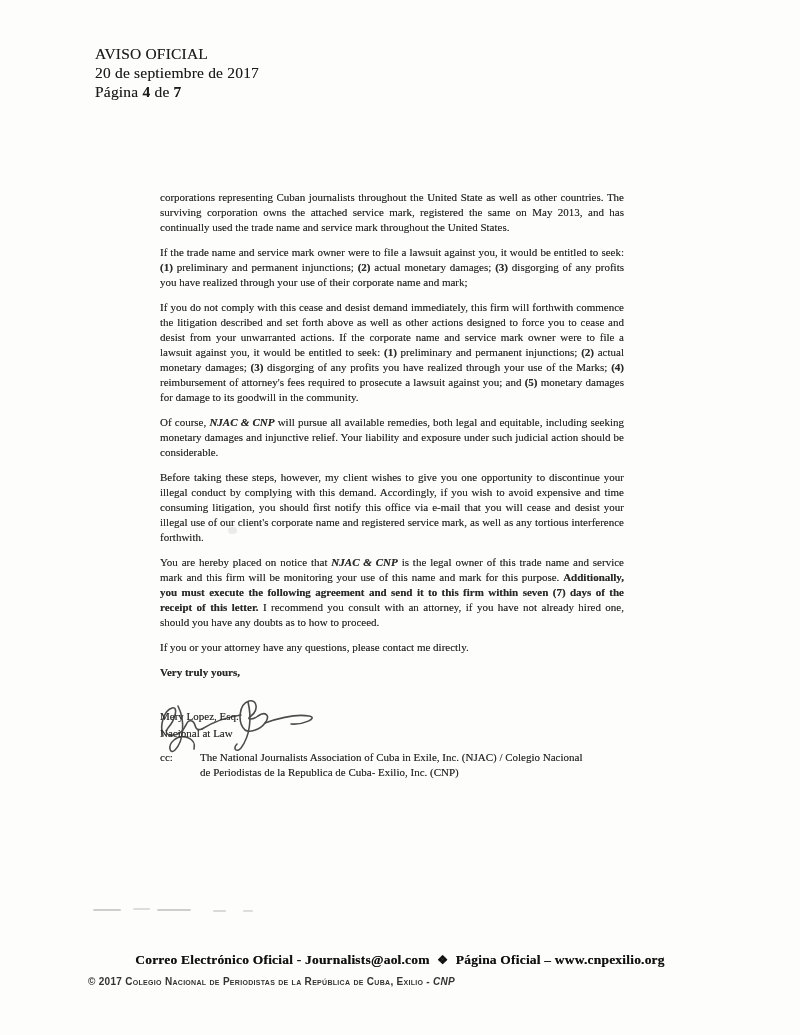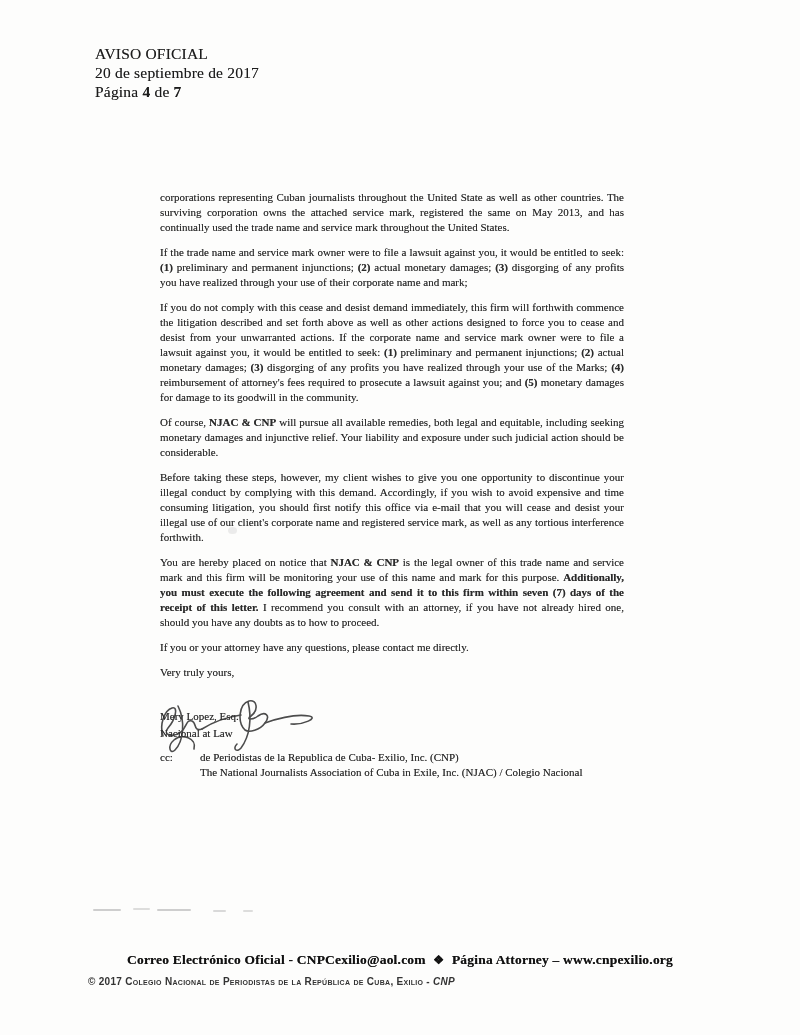--- a/index.html
+++ b/index.html
@@ -21,22 +21,22 @@
   }
   
   .body-col{
     position:absolute;left:160px;top:190px;width:464px;
     font-size:11px;line-height:15px;
     text-align:justify;
     text-shadow:0 0 .4px rgba(0,0,0,.5);
   }
   .body-col p{margin:0 0 10px 0;}
   .seg-bold{font-weight:bold;}
-  .seg-bolditalic{font-weight:bold;}
-  .closing{margin-top:0;}
+  .seg-bolditalic{font-weight:bold;font-style:italic;}
+  .closing{margin-top:0;font-weight:bold;}
   .signer-name{margin-top:29px;}
   .signer-title{margin-top:2px;}
   .initials{margin-top:19px;}
   .cc-row{display:flex;margin-top:9px;text-align:left;}
   .cc-label{width:40px;flex:0 0 40px;}
   .cc-lines{flex:1;}
   
   .signature{
     position:absolute;left:153px;top:694px;width:185px;height:64px;
     pointer-events:none;
@@ -89,22 +89,22 @@
     <p><span>You are hereby placed on notice that </span><span class="seg-bolditalic">NJAC &amp; CNP</span><span> is the legal owner of this trade name and service mark and this firm will be monitoring your use of this name and mark for this purpose. </span><span class="seg-bold">Additionally, you must execute the following agreement and send it to this firm within seven (7) days of the receipt of this letter.</span><span> I recommend you consult with an attorney, if you have not already hired one, should you have any doubts as to how to proceed.</span></p>
     <p><span>If you or your attorney have any questions, please contact me directly.</span></p>
 
     <div class="closing">Very truly yours,</div>
     <div class="signer-name">Mery Lopez, Esq.</div>
     <div class="signer-title">Nacional at Law</div>
 
     <div class="cc-row">
       <div class="cc-label">cc:</div>
       <div class="cc-lines">
+        <div>The National Journalists Association of Cuba in Exile, Inc. (NJAC) / Colegio Nacional</div>
         <div>de Periodistas de la Republica de Cuba- Exilio, Inc. (CNP)</div>
-        <div>The National Journalists Association of Cuba in Exile, Inc. (NJAC) / Colegio Nacional</div>
       </div>
     </div>
   </div>
 
   <div class="signature">
     <svg viewBox="0 0 185 64" fill="none" xmlns="http://www.w3.org/2000/svg">
       <g stroke="#2e2e2e" stroke-width="1.6" stroke-linecap="round" opacity="0.85">
         <path d="M10 42 C6 30 12 16 19 14 C26 12 22 26 15 34 C9 41 20 44 28 38 C34 33 33 25 39 27 C44 29 40 38 49 35"></path>
         <path d="M25 12 C33 28 30 48 22 56 C17 61 14 52 21 46 C29 39 44 44 41 55"></path>
         <path d="M49 35 C60 28 74 23 88 21"></path>
@@ -116,19 +116,19 @@
   </div>
 
   <div class="artifact a1"></div>
   <div class="artifact a2"></div>
   <div class="artifact a3"></div>
   <div class="artifact a4"></div>
   <div class="artifact a5"></div>
   <div class="smudge"></div>
 
   <div class="footer-contact">
-    <span>Correo Electrónico Oficial - CNPCexilio@aol.com</span>
+    <span>Correo Electrónico Oficial - Journalists@aol.com</span>
     <span class="diamond">❖</span>
-    <span>Página Attorney – www.cnpexilio.org</span>
+    <span>Página Oficial – www.cnpexilio.org</span>
   </div>
   <div class="footer-copyright"><span>© 2017 Colegio Nacional de Periodistas de la República de Cuba, Exilio - </span><span class="seg-bolditalic">CNP</span></div>
 
 </div>
 
 </body></html>

